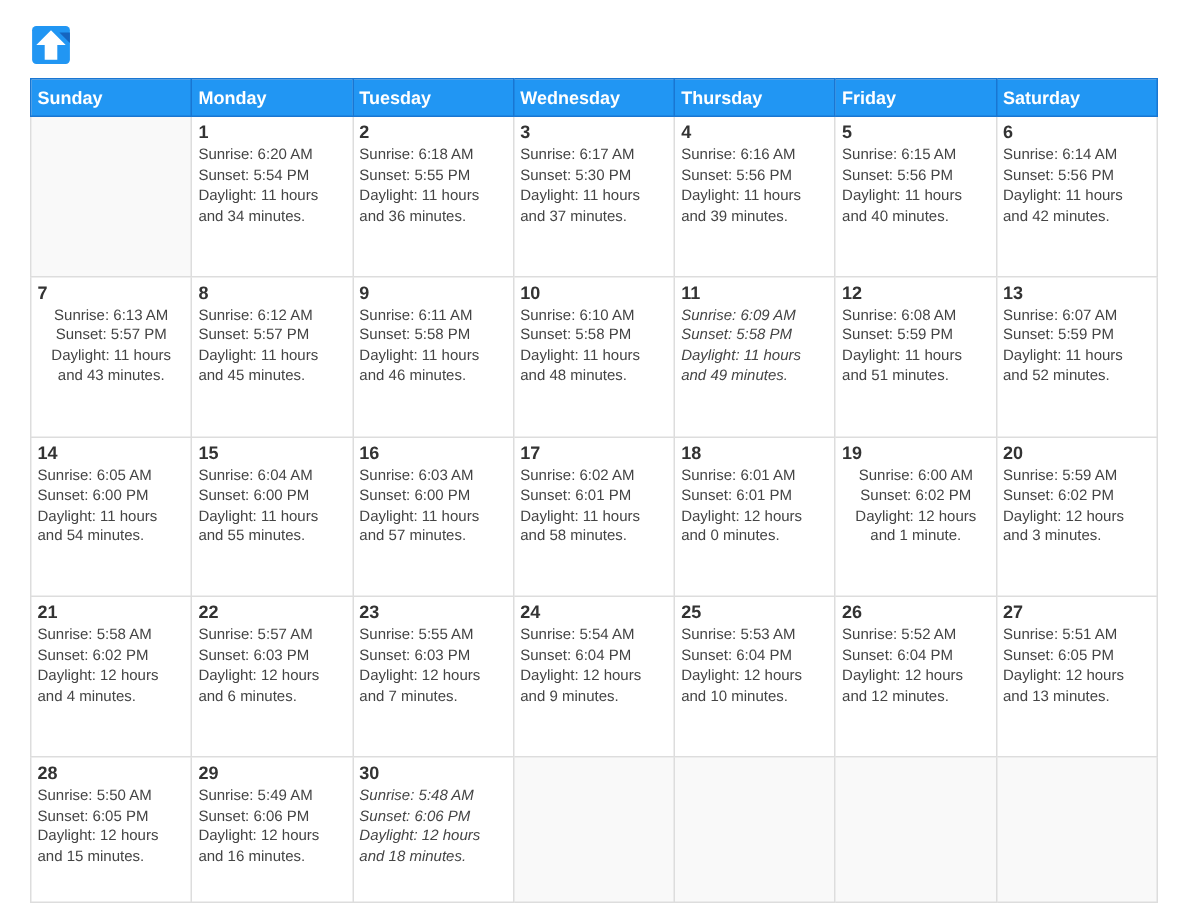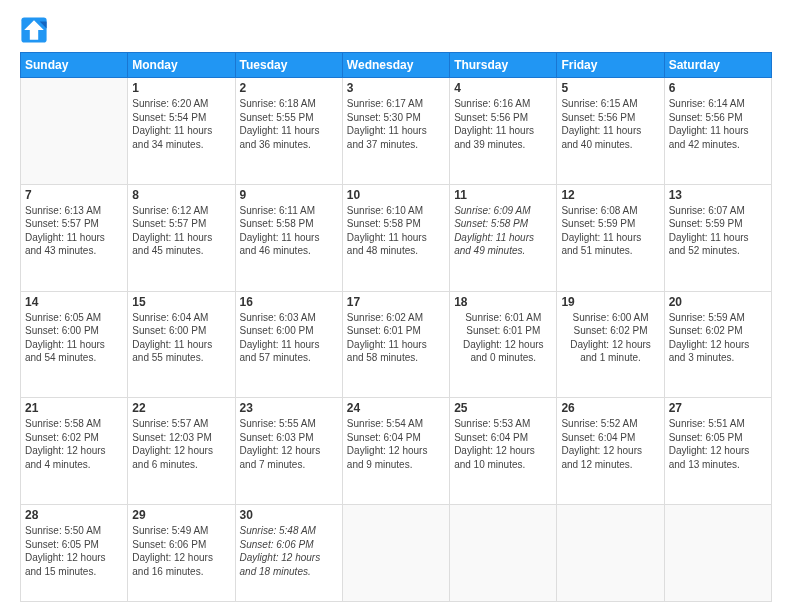--- a/index.html
+++ b/index.html
@@ -173,21 +173,21 @@
             <div class="day-num">6</div>
             <div class="day-info" style="white-space: pre-line;">Sunrise: 6:14 AM
 Sunset: 5:56 PM
 Daylight: 11 hours
 and 42 minutes.</div>
           </td>
         </tr>
         <tr>
           <td>
             <div class="day-num">7</div>
-            <div class="day-info" style="white-space: pre-line;">Sunrise: 6:13 AM
+            <div class="day-info" style="white-space: pre-line; text-align: center;">Sunrise: 6:13 AM
 Sunset: 5:57 PM
 Daylight: 11 hours
 and 43 minutes.</div>
           </td>
           <td>
             <div class="day-num">8</div>
             <div class="day-info" style="white-space: pre-line;">Sunrise: 6:12 AM
 Sunset: 5:57 PM
 Daylight: 11 hours
 and 45 minutes.</div>
@@ -252,21 +252,21 @@
           </td>
           <td>
             <div class="day-num">17</div>
             <div class="day-info" style="white-space: pre-line;">Sunrise: 6:02 AM
 Sunset: 6:01 PM
 Daylight: 11 hours
 and 58 minutes.</div>
           </td>
           <td>
             <div class="day-num">18</div>
-            <div class="day-info" style="white-space: pre-line; text-align: center;">Sunrise: 6:01 AM
+            <div class="day-info" style="white-space: pre-line;">Sunrise: 6:01 AM
 Sunset: 6:01 PM
 Daylight: 12 hours
 and 0 minutes.</div>
           </td>
           <td>
             <div class="day-num">19</div>
             <div class="day-info" style="white-space: pre-line; text-align: center;">Sunrise: 6:00 AM
 Sunset: 6:02 PM
 Daylight: 12 hours
 and 1 minute.</div>
@@ -283,21 +283,21 @@
           <td>
             <div class="day-num">21</div>
             <div class="day-info" style="white-space: pre-line;">Sunrise: 5:58 AM
 Sunset: 6:02 PM
 Daylight: 12 hours
 and 4 minutes.</div>
           </td>
           <td>
             <div class="day-num">22</div>
             <div class="day-info" style="white-space: pre-line;">Sunrise: 5:57 AM
-Sunset: 12:03 PM
+Sunset: 6:03 PM
 Daylight: 12 hours
 and 6 minutes.</div>
           </td>
           <td>
             <div class="day-num">23</div>
             <div class="day-info" style="white-space: pre-line;">Sunrise: 5:55 AM
 Sunset: 6:03 PM
 Daylight: 12 hours
 and 7 minutes.</div>
           </td>

